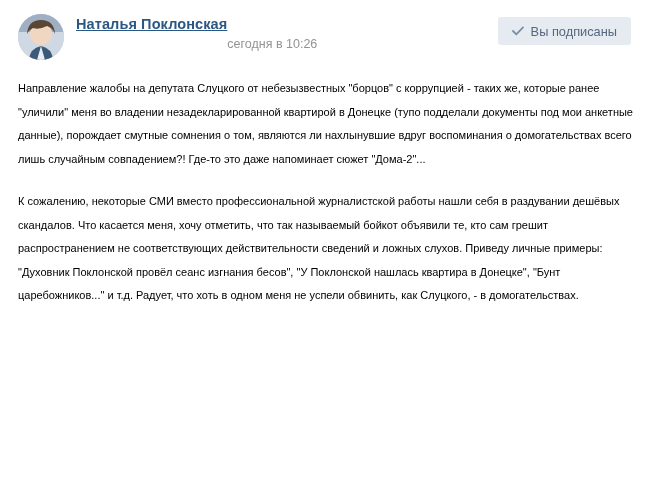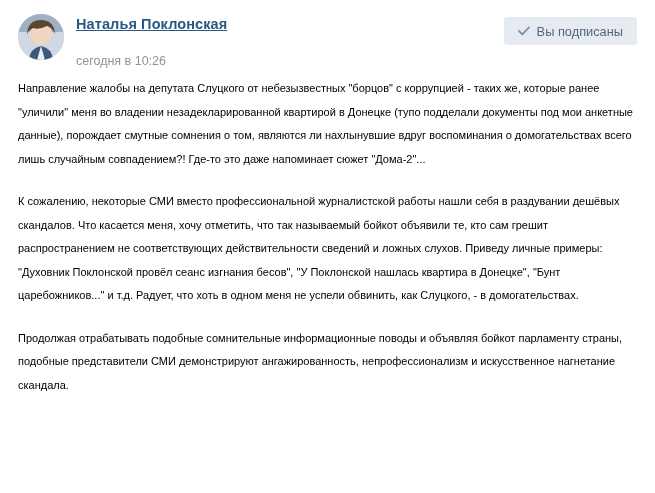--- a/index.html
+++ b/index.html
@@ -37,41 +37,40 @@
     position: relative;
   }
   .avatar svg {
     display: block;
     width: 46px;
     height: 46px;
   }
   .header-text {
     margin-left: 12px;
     display: flex;
-    flex-direction: column;
     justify-content: flex-start;
     padding-top: 2px;
   }
   .author-name {
     font-size: 14.5px;
     color: #2a5885;
     font-weight: bold;
     line-height: 17px;
     letter-spacing: 0.1px;
   }
   .post-date {
     font-size: 12.5px;
     color: #939393;
     line-height: 16px;
     margin-top: 20px;
   }
   .subscribed-button {
     position: absolute;
     top: 17px;
-    right: 18px;
+    right: 24px;
     height: 28px;
     min-width: 128px;
     box-sizing: border-box;
     background: #e5ebf1;
     border: none;
     border-radius: 3px;
     color: #55677d;
     font-size: 12.8px;
     font-family: "Liberation Sans", sans-serif;
     display: flex;
@@ -125,16 +124,15 @@
       <svg width="12" height="10" viewBox="0 0 12 10" xmlns="http://www.w3.org/2000/svg">
         <path d="M1 5 L4.3 8.3 L11 1.4" fill="none" stroke="#7a8fa6" stroke-width="1.8" stroke-linecap="round" stroke-linejoin="round"></path>
       </svg>
     </span>
     <span>Вы подписаны</span>
   </button>
 
   <div class="post-body">
     <p>Направление жалобы на депутата Слуцкого от небезызвестных "борцов" с коррупцией - таких же, которые ранее "уличили" меня во владении незадекларированной квартирой в Донецке (тупо подделали документы под мои анкетные данные), порождает смутные сомнения о том, являются ли нахлынувшие вдруг воспоминания о домогательствах всего лишь случайным совпадением?! Где-то это даже напоминает сюжет "Дома-2"...</p>
     <p>К сожалению, некоторые СМИ вместо профессиональной журналистской работы нашли себя в раздувании дешёвых скандалов. Что касается меня, хочу отметить, что так называемый бойкот объявили те, кто сам грешит распространением не соответствующих действительности сведений и ложных слухов. Приведу личные примеры: "Духовник Поклонской провёл сеанс изгнания бесов", "У Поклонской нашлась квартира в Донецке", "Бунт царебожников..." и т.д. Радует, что хоть в одном меня не успели обвинить, как Слуцкого, - в домогательствах.</p>
-    <p>Продолжая отрабатывать подобные сомнительные информационные поводы и объявляя бойкот парламенту страны, подобные представители СМИ демонстрируют ангажированность, непрофессионализм и искусственное нагнетание скандала.</p>
   </div>
 
 </div>
 
 </body></html>

